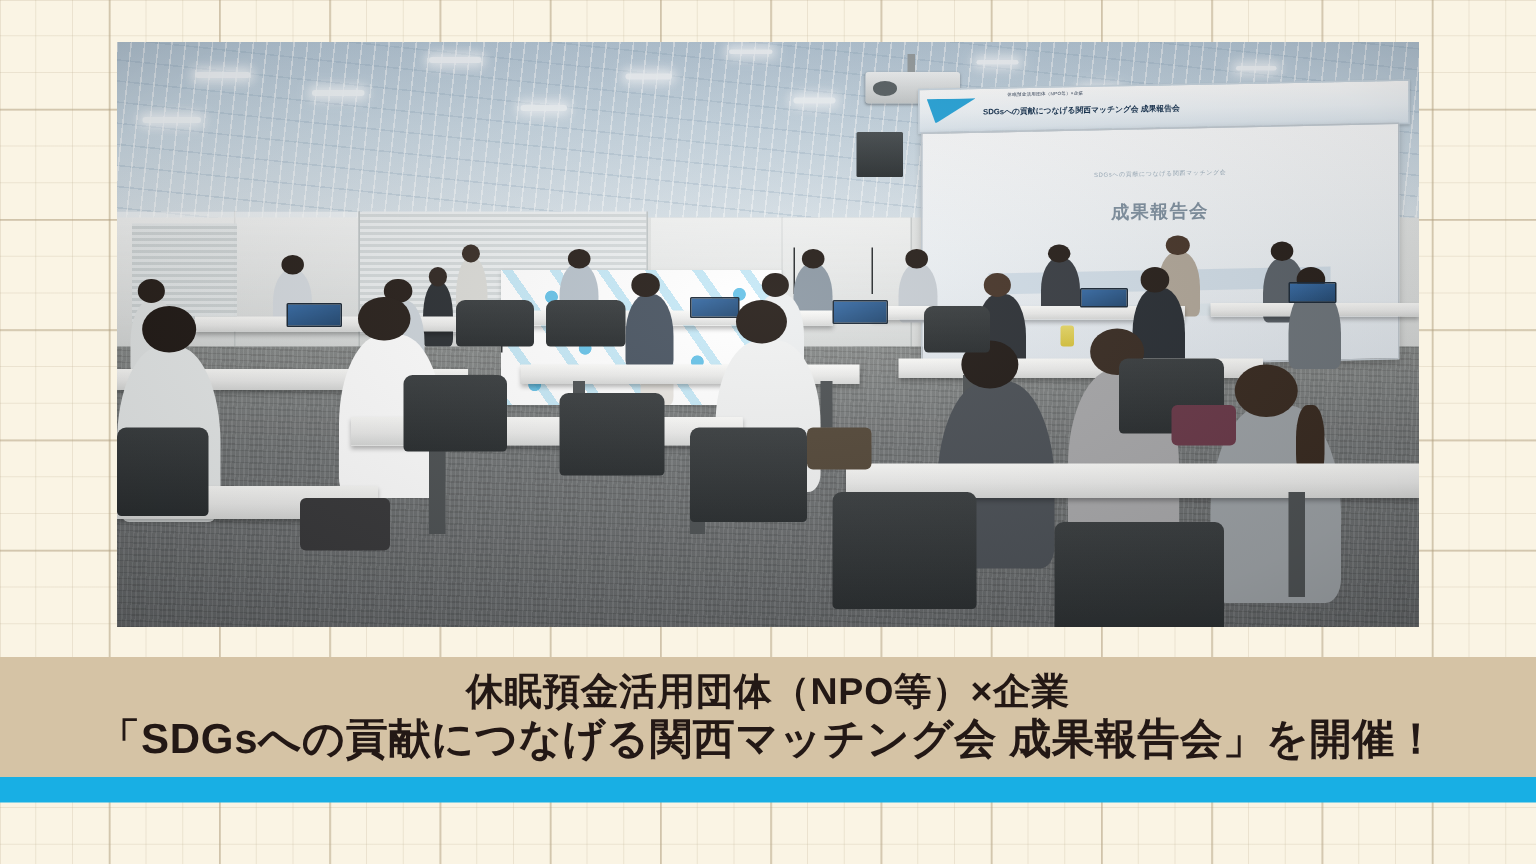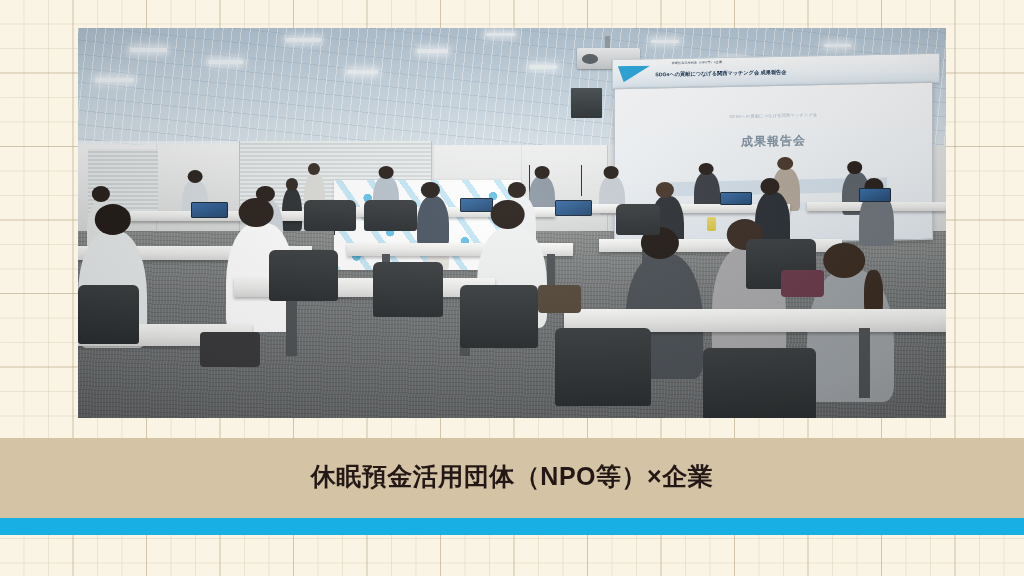--- a/index.html
+++ b/index.html
@@ -534,17 +534,18 @@
       <div class="bag" style="left:14%;top:78%;width:7%;height:9%;"></div>
       <div class="bag" style="left:53%;top:66%;width:5%;height:7%;background:#55493a;"></div>
       <div class="bag" style="left:81%;top:62%;width:5%;height:7%;background:#6b3a4a;"></div>
 
       <div class="photo-tone"></div>
     </div>
   </div>
 
   <div class="caption-band">
     <div class="caption-line caption-line-1">休眠預金活用団体（NPO等）×企業</div>
+    <div class="caption-line caption-line-2">「SDGsへの貢献につなげる関西マッチング会 成果報告会」を開催！</div>
   </div>
 
   <div class="accent-stripe"></div>
 
 </div>
 
 </body></html>

